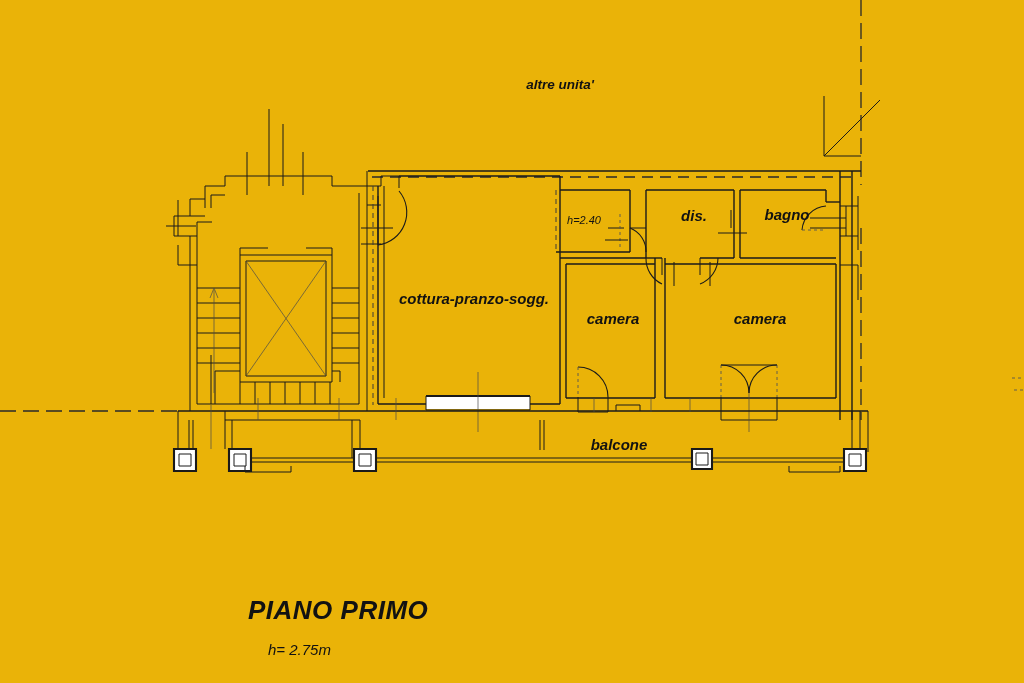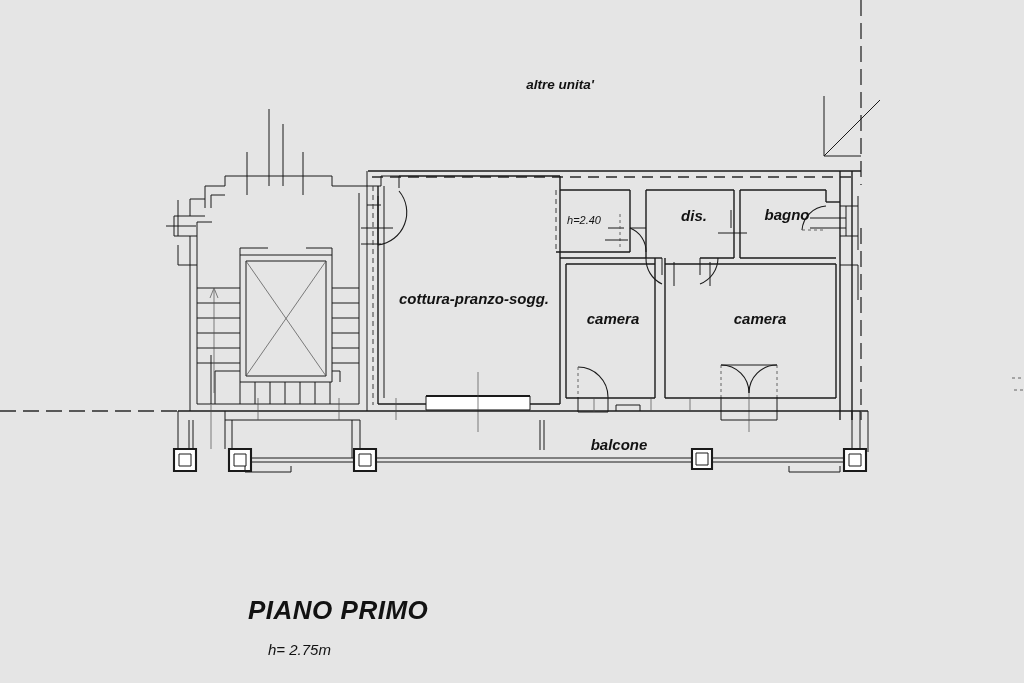--- a/index.html
+++ b/index.html
@@ -4,21 +4,21 @@
 <style>
   html, body {
     margin: 0;
     padding: 0;
     background: #ffffff;
   }
   #plan-root {
     position: relative;
     width: 1024px;
     height: 683px;
-    background: #e5e5e5;
+    background: #eab308;
     font-family: "Liberation Sans", sans-serif;
     overflow: hidden;
   }
   #plan-svg {
     position: absolute;
     left: 0;
     top: 0;
     width: 1024px;
     height: 683px;
   }

